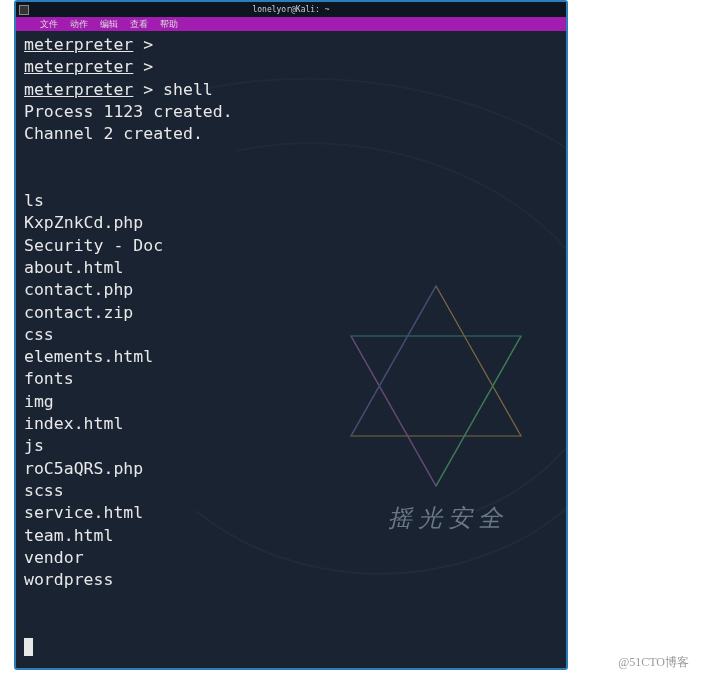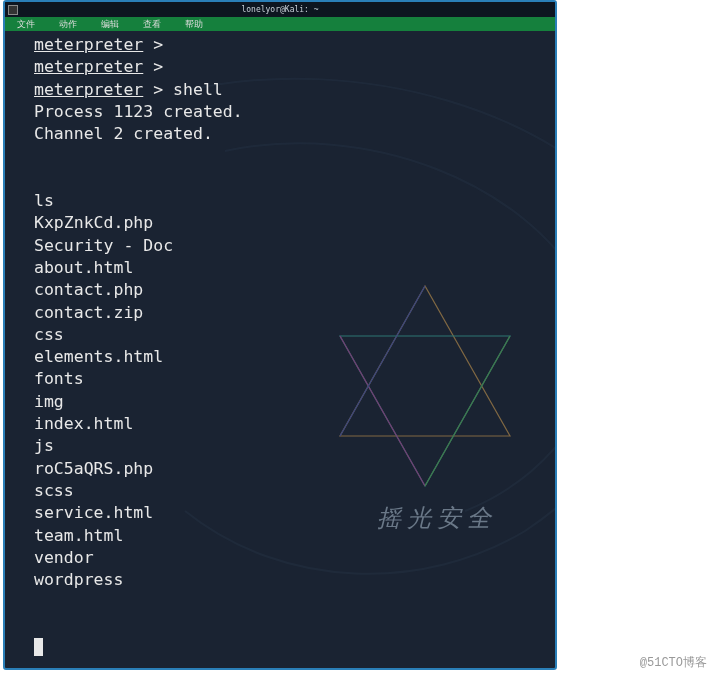--- a/index.html
+++ b/index.html
@@ -1,21 +1,21 @@
 <!DOCTYPE html>
 <html><head>
 <meta charset="utf-8">
 <style>
   * { margin: 0; padding: 0; box-sizing: border-box; }
   html, body { width: 707px; height: 675px; overflow: hidden; font-family: "DejaVu Sans Mono", "Consolas", monospace; }
   body { background: #fff; position: relative; }
 
   .frame {
     position: absolute;
-    left: 3px; top: 0;
+    left: 14px; top: 0;
     width: 554px; height: 670px;
     background: #1a2332;
     border: 2px solid #2a7fb8;
     border-radius: 3px;
     overflow: hidden;
   }
 
   .titlebar {
     height: 15px;
     background: #0d1520;
@@ -33,25 +33,25 @@
     display: inline-block;
   }
   .titlebar .title-center {
     position: absolute;
     left: 50%; transform: translateX(-50%);
     white-space: nowrap;
   }
 
   .menubar {
     height: 14px;
-    background: #15803d;
+    background: #a21caf;
     display: flex;
     align-items: center;
-    gap: 24px;
-    padding-left: 12px;
+    gap: 12px;
+    padding-left: 24px;
     font-size: 9px;
     color: #ddd;
     font-family: sans-serif;
   }
   .menubar span { cursor: default; }
 
   .term {
     position: relative;
     padding: 3px 8px 8px 8px;
     color: #e8e8e8;
@@ -81,35 +81,35 @@
   .watermark-en {
     position: absolute;
     left: 380px; top: 504px;
     color: #6a7888;
     font-family: "Times New Roman", serif;
     font-size: 15px;
     letter-spacing: 3px;
     pointer-events: none;
   }
 
-  .content { position: relative; z-index: 2; white-space: pre; margin-left: 21px; }
+  .content { position: relative; z-index: 2; white-space: pre; }
   .prompt { text-decoration: underline; }
   .cursor {
     display: inline-block;
     width: 9px; height: 18px;
     background: #e8e8e8;
     vertical-align: text-bottom;
   }
 
   .cto-mark {
     position: absolute;
-    right: 0; bottom: 4px;
+    right: 18px; bottom: 4px;
     font-size: 12px;
     color: #999;
-    font-family: Liberation Mono, monospace;
+    font-family: Liberation Serif, serif;
   }
 </style>
 </head>
 <body>
 
 <div class="frame">
 
   <div class="titlebar">
     <span class="win-icon"></span>
     <span class="title-center">lonelyor@Kali: ~</span>

